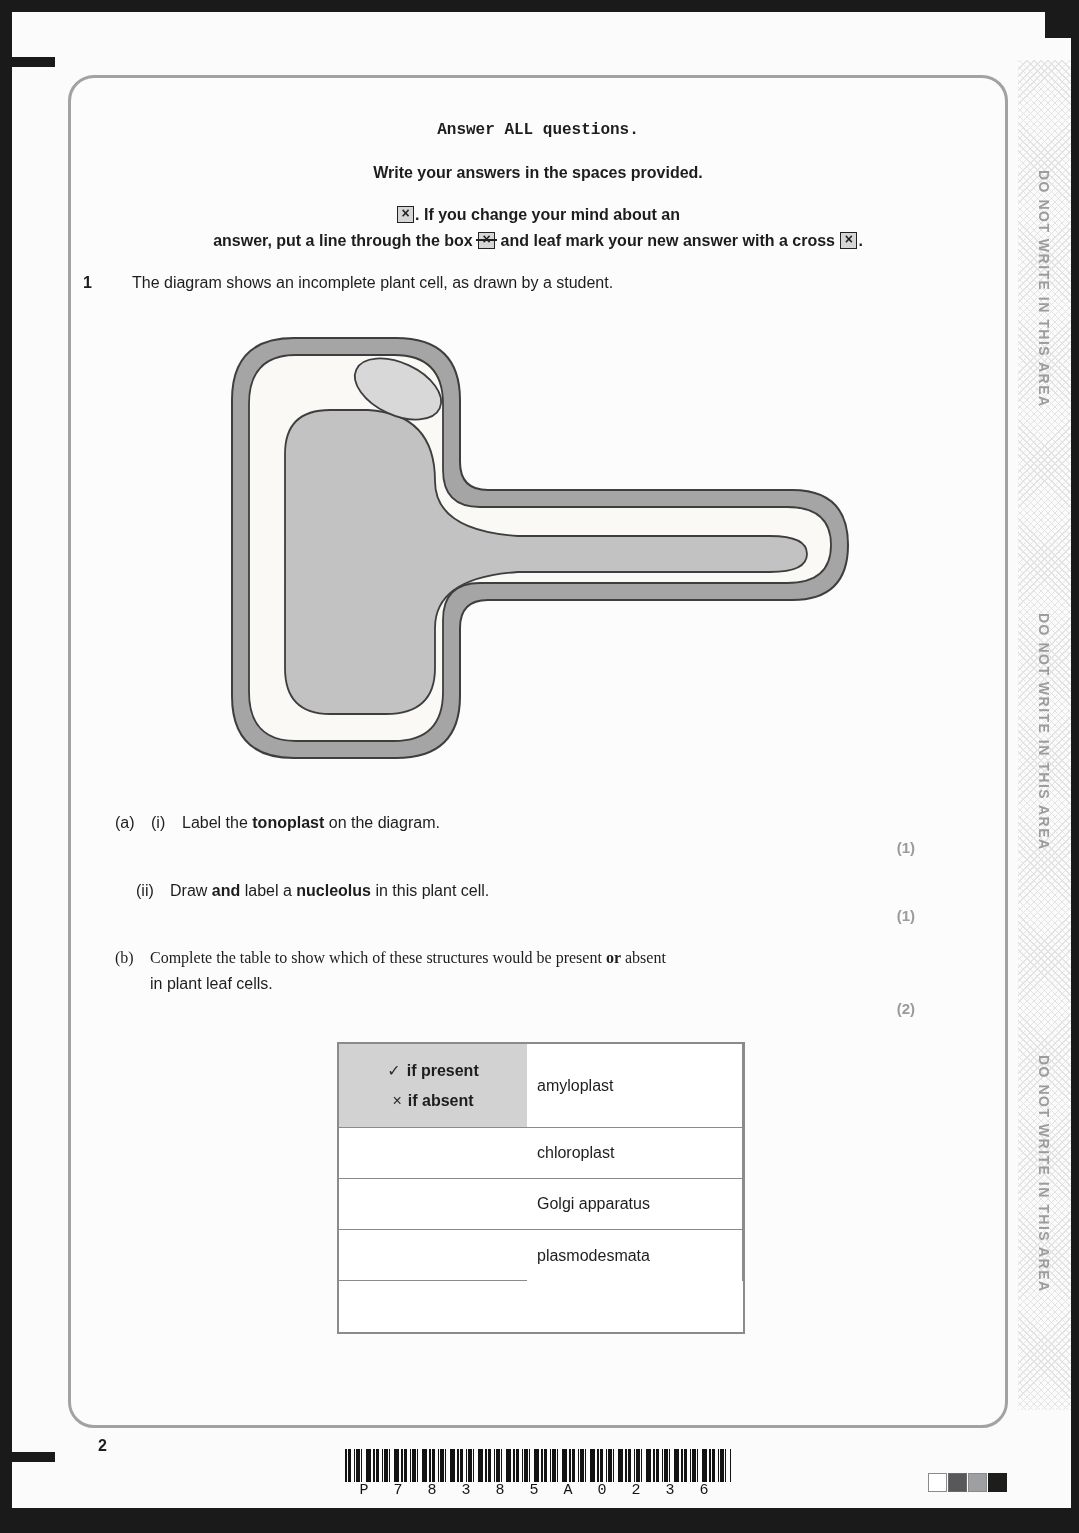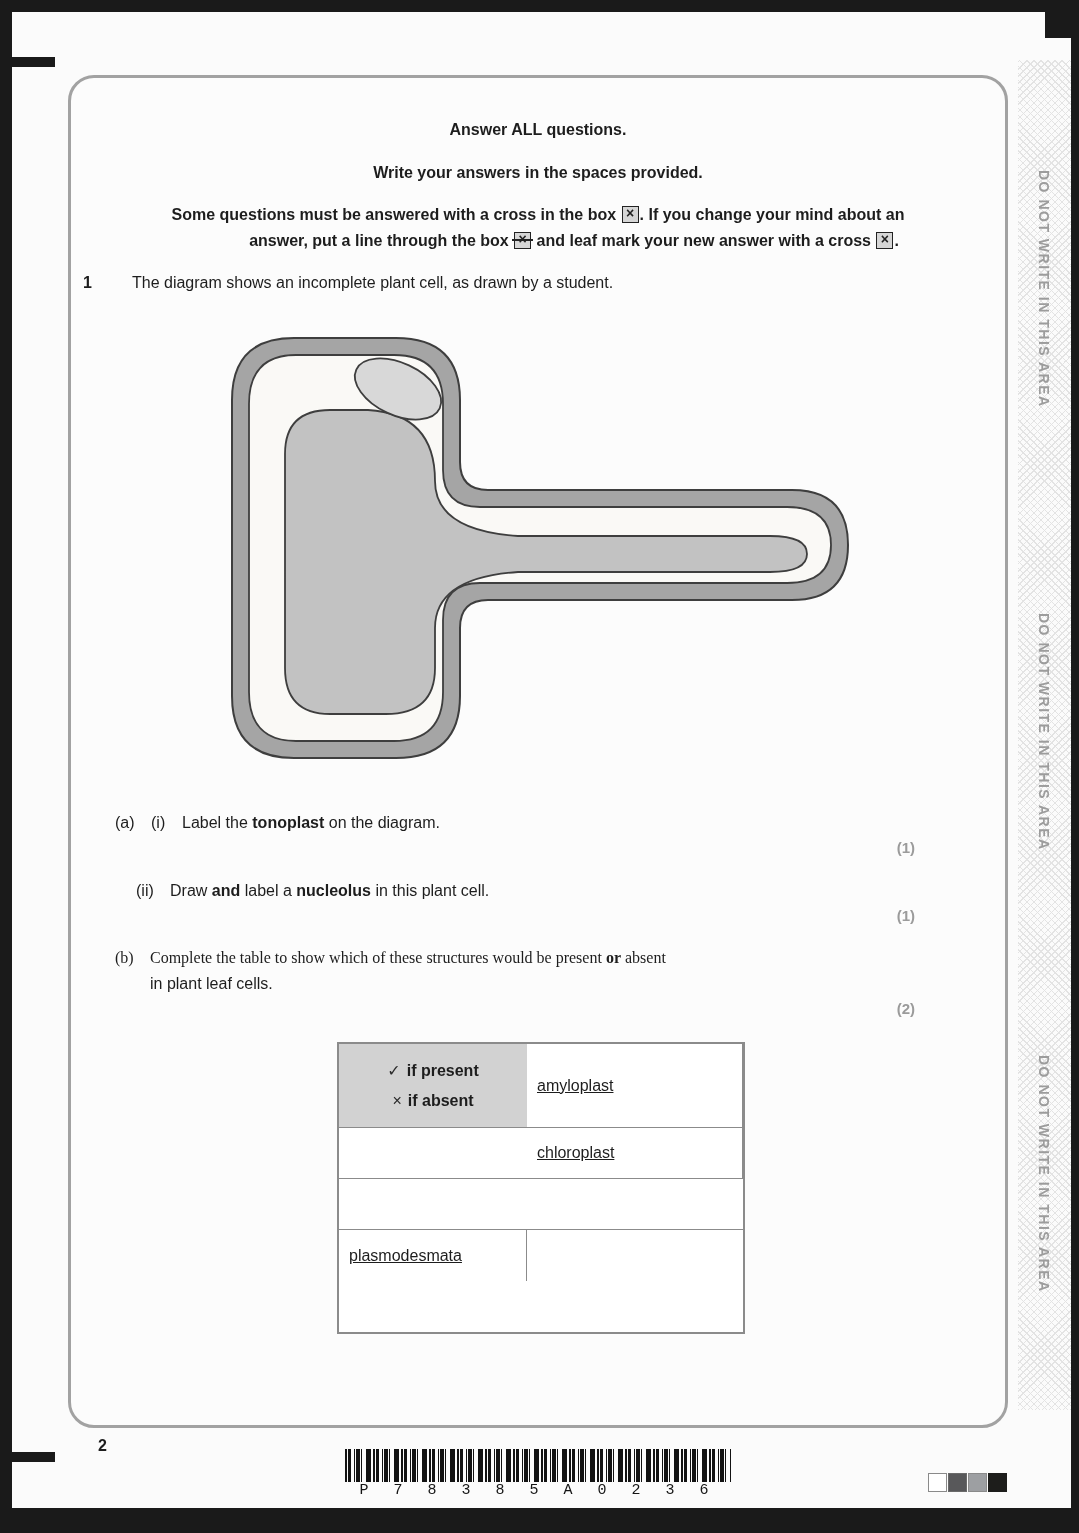--- a/index.html
+++ b/index.html
@@ -40,22 +40,22 @@
     color:#9c9c9c; white-space:nowrap;
   }
   .dnw-text.p1{top:170px;} .dnw-text.p2{top:613px;} .dnw-text.p3{top:1055px;}
 
   
   .tline{position:absolute; font-size:16px; line-height:20px; white-space:nowrap;}
   .centered{left:68px; width:940px; text-align:center; white-space:normal;}
   .bold{font-weight:700;}
   b{font-weight:700;}
 
-  .h1{top:120px;} .h2{top:163px;}
-  .instr1{top:205px;} .instr2{top:231px;padding-left:36px;}
+  .h1{top:120px;font-family:Liberation Mono, monospace;} .h2{top:163px;}
+  .instr1{top:205px;} .instr2{top:231px;}
 
   
   .xbox{
     display:inline-block; position:relative; width:15px; height:15px;
     border:1.6px solid #222; background:#d6d6d6; vertical-align:-3px;
     margin:0 1px;
   }
   .xbox i{
     position:absolute; left:0; top:-2px; width:100%; height:100%;
     font-style:normal; font-weight:700; font-size:14px; line-height:17px;
@@ -94,21 +94,21 @@
   .tbl .cell{
     border-right:1.5px solid #8b8b8b; border-bottom:1.5px solid #8b8b8b;
     box-sizing:border-box; display:flex; align-items:center;
   }
   .tbl .cell.last-col{border-right:none;}
   .tbl .cell.last-row{border-bottom:none;}
   .tbl .head{background:#d2d2d2; font-weight:700; justify-content:center;}
   .tbl .head.col2{flex-direction:column; justify-content:center; gap:12px;}
   .tbl .head .hline{display:flex; align-items:center; gap:6px;}
   .tbl .mark-char{font-weight:400; color:#2b2b2b;}
-  .tbl .row-label{padding-left:10px;text-decoration:underline;}
+  .tbl .row-label{padding-left:10px;}
 
   
   .page-num{position:absolute; left:98px; top:1437px; font-weight:700; font-size:16px;}
   .barcode{
     position:absolute; left:345px; top:1449px; width:386px; height:36px;
     background:repeating-linear-gradient(90deg,
       #121212 0 2px, transparent 2px 3px,
       #121212 3px 6px, transparent 6px 9px,
       #121212 9px 10px, transparent 10px 11px,
       #121212 11px 15px, transparent 15px 16px,
@@ -144,21 +144,21 @@
   <span class="dnw-text p1">DO NOT WRITE IN THIS AREA</span>
   <span class="dnw-text p2">DO NOT WRITE IN THIS AREA</span>
   <span class="dnw-text p3">DO NOT WRITE IN THIS AREA</span>
 
   <div class="content-box"></div>
 
   <div class="tline centered bold h1">Answer ALL questions.</div>
   <div class="tline centered bold h2">Write your answers in the spaces provided.</div>
 
   <div class="tline centered bold instr1">
-    <span>Some questions must be answered with a cross in the box </span><span class="xbox"><i>×</i></span><span>. If you change your mind about an</span>
+    <span class="xbox"><i>×</i></span><span>. If you change your mind about an</span>
   </div>
   <div class="tline centered bold instr2">
     <span>answer, put a line through the box </span><span class="xbox lined"><i>×</i><span class="strike"></span></span><span> and leaf mark your new answer with a cross </span><span class="xbox"><i>×</i></span><span>.</span>
   </div>
 
   <div class="tline q-number">1</div>
   <div class="tline q-intro">The diagram shows an incomplete plant cell, as drawn by a student.</div>
 
   <svg class="cell-diagram" width="620" height="424" viewBox="0 0 620 424" xmlns="http://www.w3.org/2000/svg">
     <path d="M 64,2 H 166 Q 230,2 230,64 V 126 Q 230,154 258,154 H 562 Q 618,154 618,209 Q 618,264 562,264 H 258 Q 230,264 230,292 V 360 Q 230,422 166,422 H 64 Q 2,422 2,360 V 64 Q 2,2 64,2 Z" fill="#a5a5a5" stroke="#3e3e3e" stroke-width="2"></path>
@@ -198,20 +198,23 @@
     <div class="cell">
         <span class="row-label">amyloplast</span>
       </div>
     <div class="cell last-col"></div>
 
     <div class="cell">
         <span class="row-label">chloroplast</span>
       </div>
     <div class="cell last-col"></div>
 
+    <div class="cell">
+        <span class="row-label">Golgi apparatus</span>
+      </div>
     <div class="cell last-col"></div>
 
     <div class="cell last-row">
         <span class="row-label">plasmodesmata</span>
       </div>
     <div class="cell last-col last-row"></div>
   </div>
 
   <div class="page-num">2</div>
   <div class="barcode"></div>

